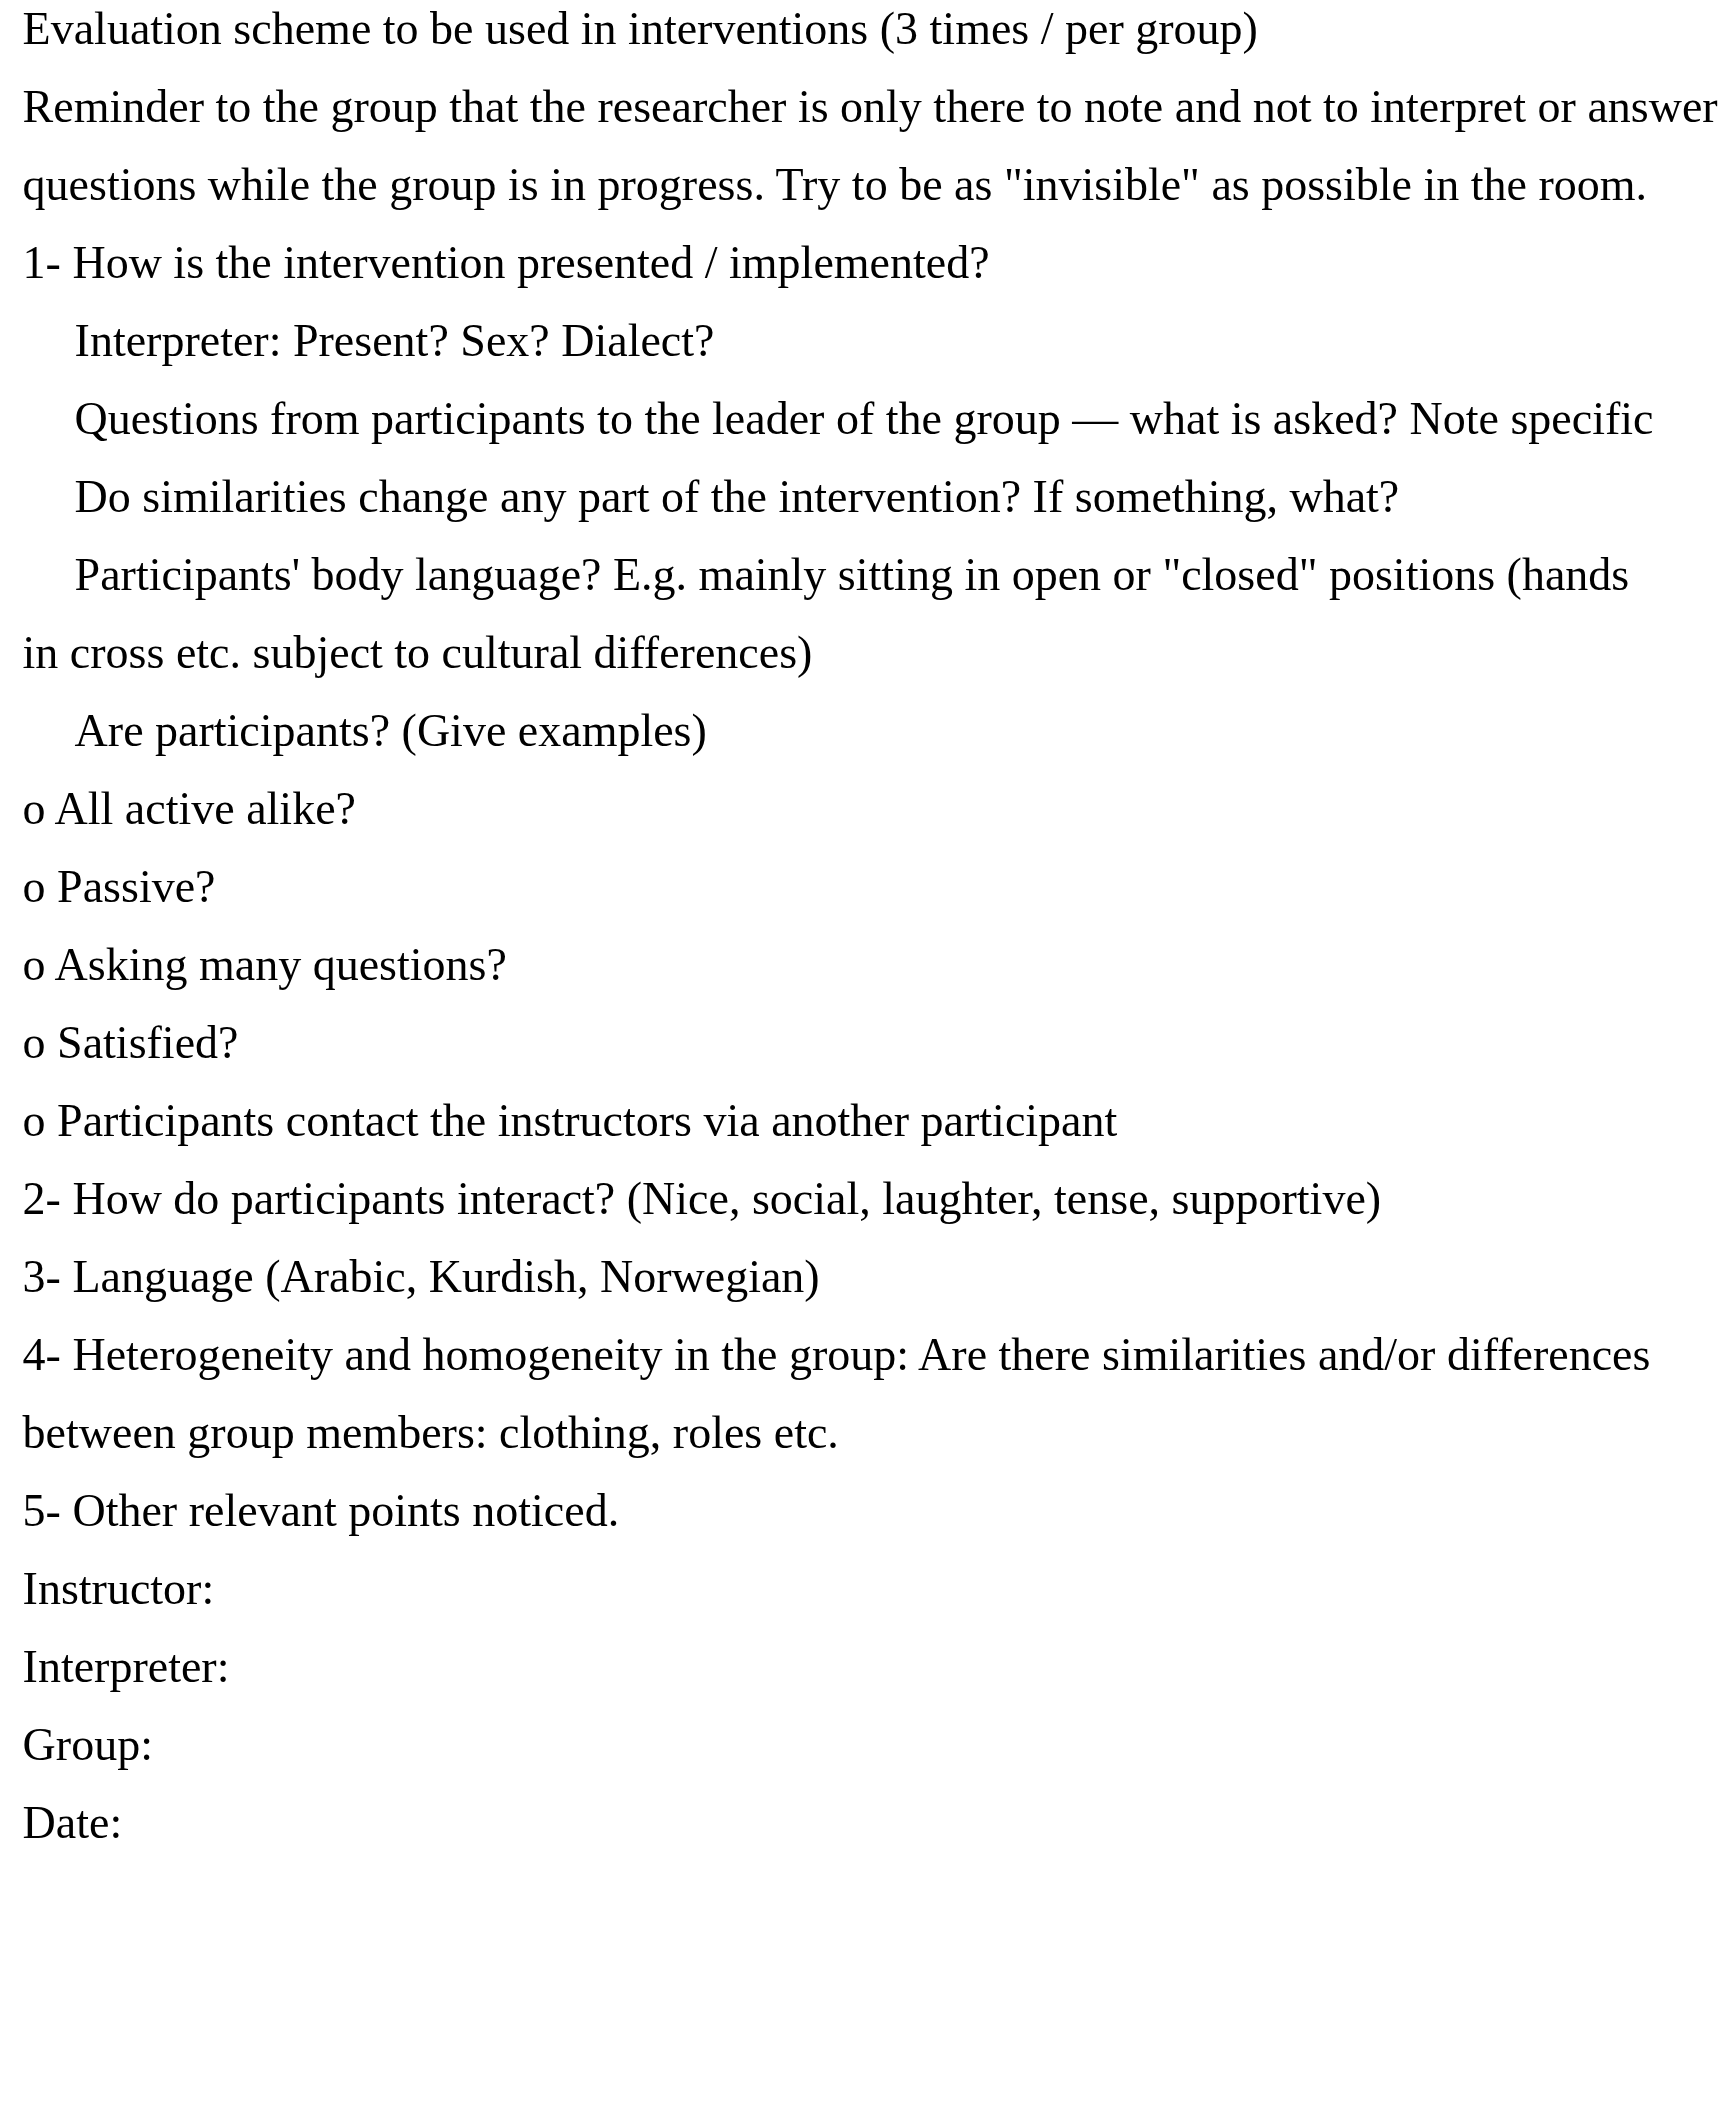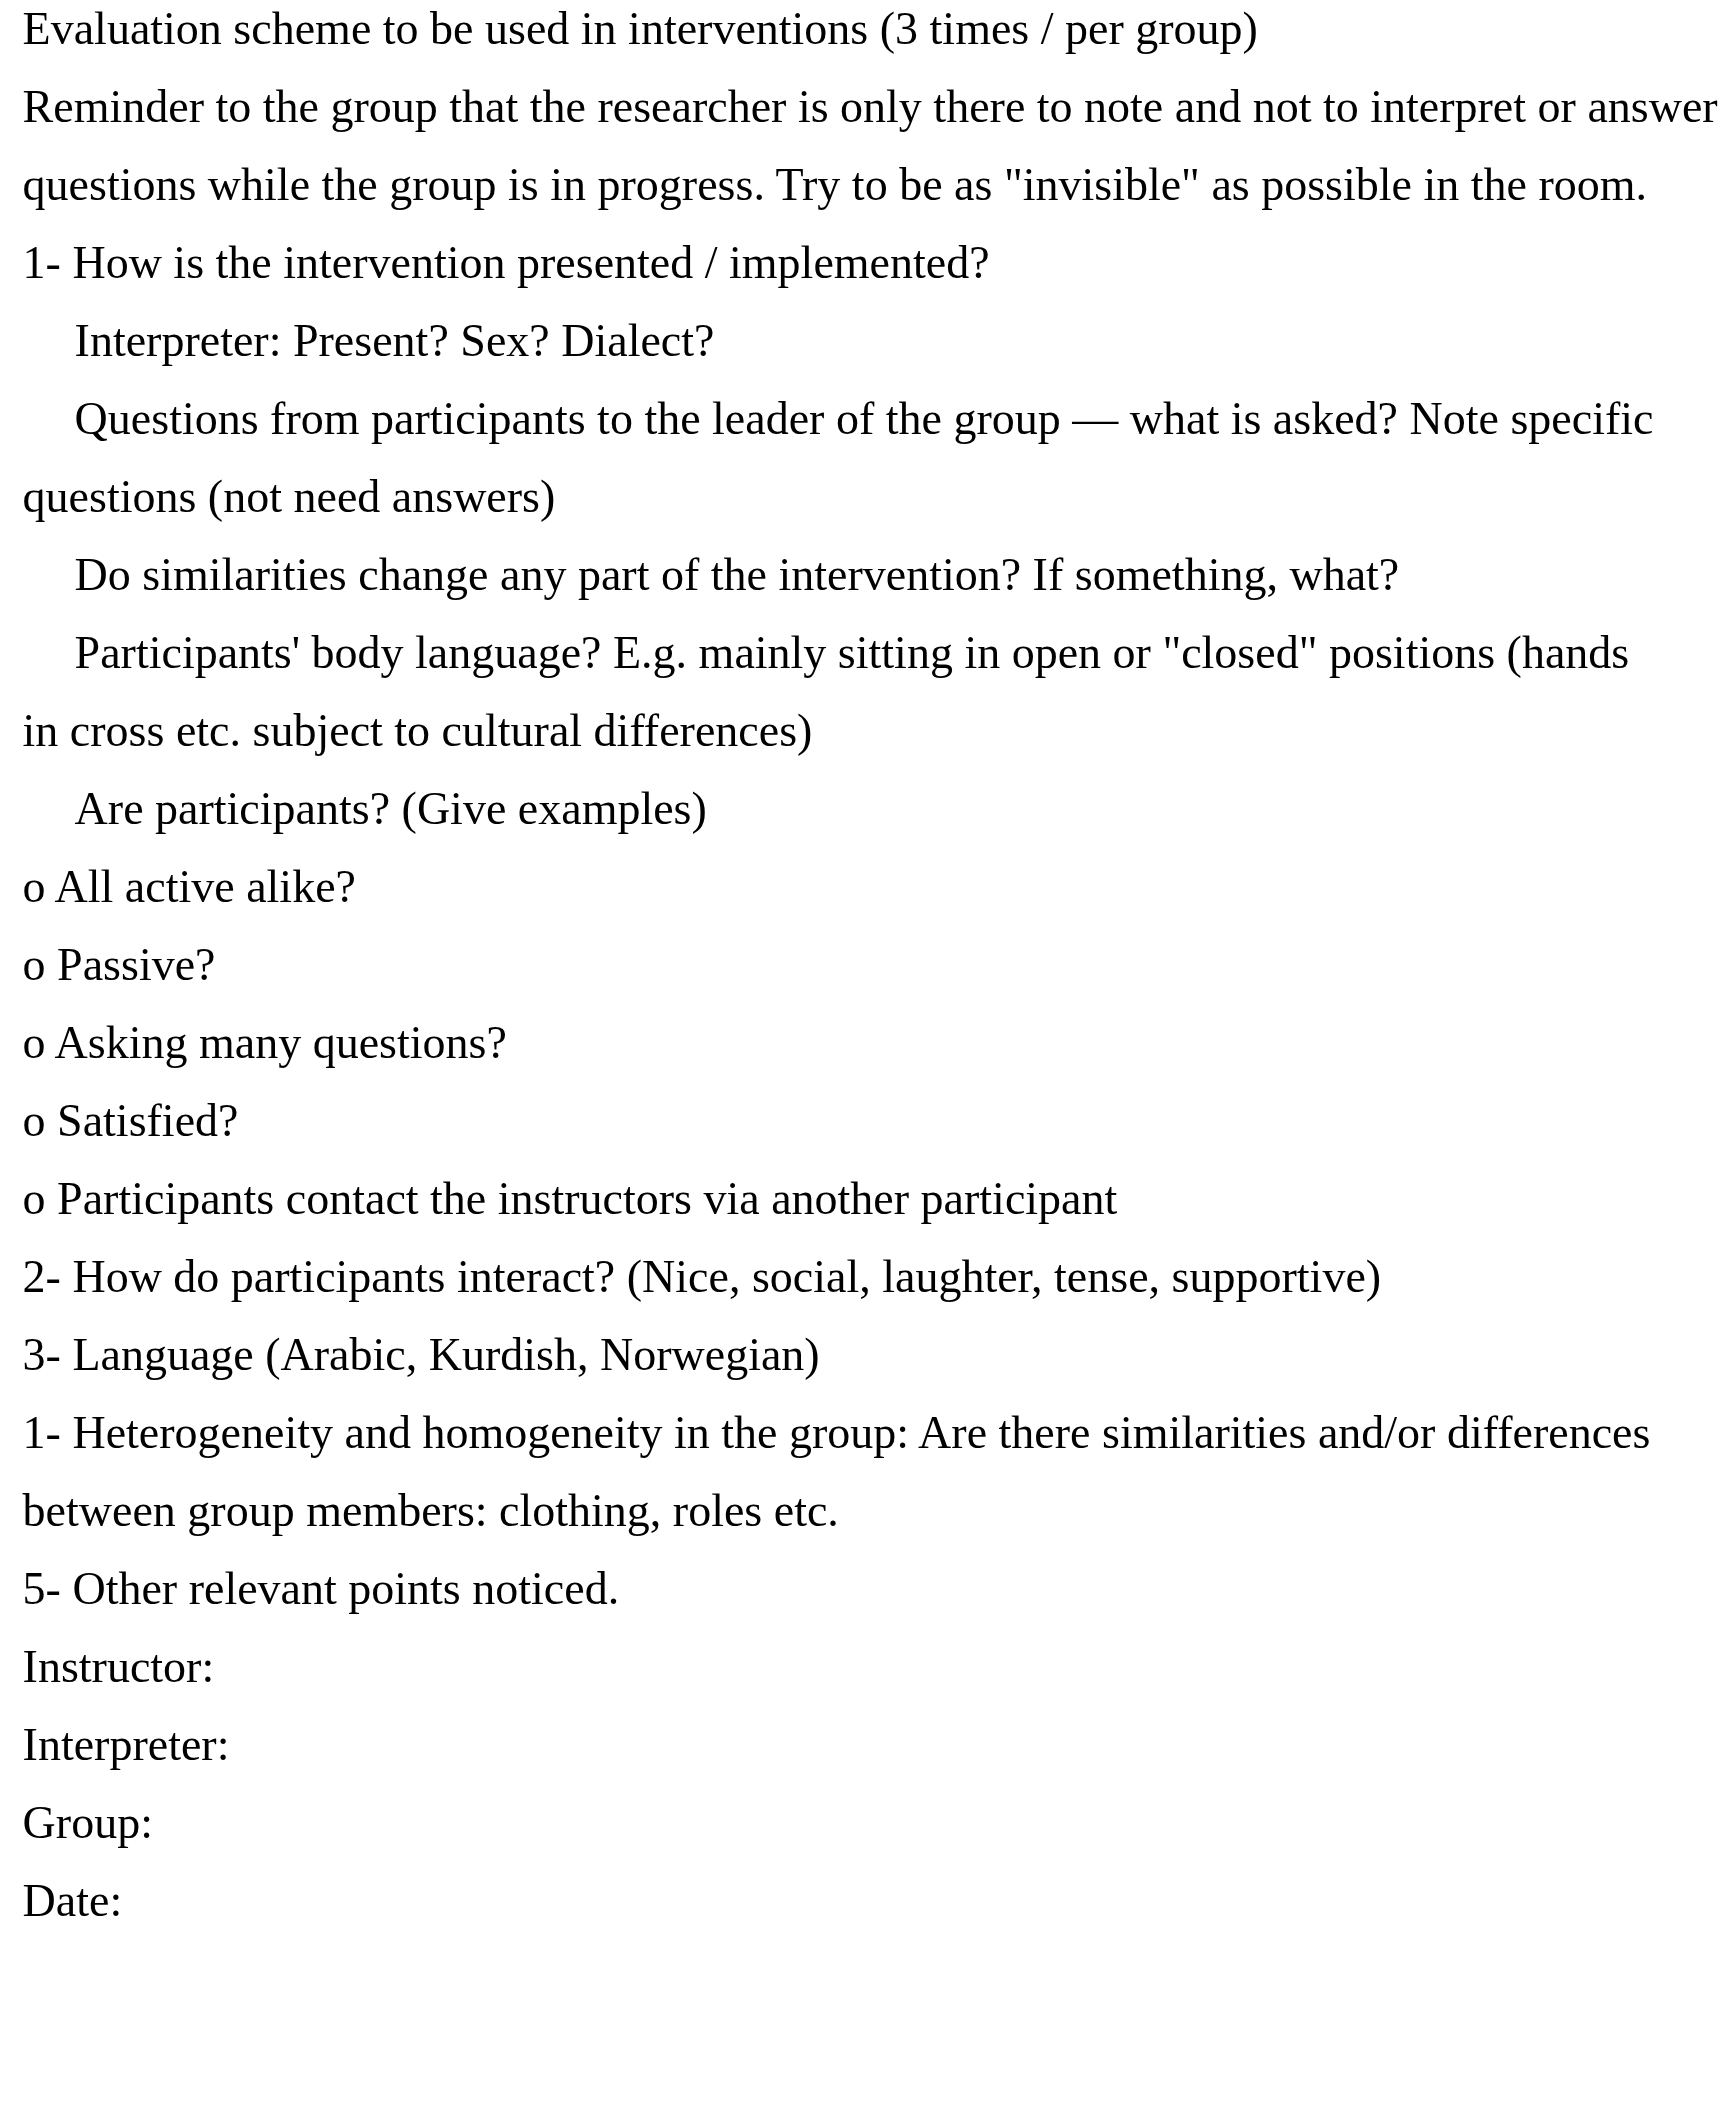--- a/index.html
+++ b/index.html
@@ -36,33 +36,32 @@
 </head>
 <body>
 
 <div class="page">
   <div class="line">Evaluation scheme to be used in interventions (3 times / per group)</div>
   <div class="line">Reminder to the group that the researcher is only there to note and not to interpret or answer</div>
   <div class="line">questions while the group is in progress. Try to be as "invisible" as possible in the room.</div>
   <div class="line">1- How is the intervention presented / implemented?</div>
   <div class="line indent">Interpreter: Present? Sex? Dialect?</div>
   <div class="line indent">Questions from participants to the leader of the group — what is asked? Note specific</div>
-  <div class="line">questions (not need answers)</div>
   <div class="line indent">Do similarities change any part of the intervention? If something, what?</div>
   <div class="line indent">Participants' body language? E.g. mainly sitting in open or "closed" positions (hands</div>
   <div class="line">in cross etc. subject to cultural differences)</div>
   <div class="line indent">Are participants? (Give examples)</div>
   <div class="line">o All active alike?</div>
   <div class="line">o Passive?</div>
   <div class="line">o Asking many questions?</div>
   <div class="line">o Satisfied?</div>
   <div class="line">o Participants contact the instructors via another participant</div>
   <div class="line">2- How do participants interact? (Nice, social, laughter, tense, supportive)</div>
   <div class="line">3- Language (Arabic, Kurdish, Norwegian)</div>
-  <div class="line">1- Heterogeneity and homogeneity in the group: Are there similarities and/or differences</div>
+  <div class="line">4- Heterogeneity and homogeneity in the group: Are there similarities and/or differences</div>
   <div class="line">between group members: clothing, roles etc.</div>
   <div class="line">5- Other relevant points noticed.</div>
   <div class="line">Instructor:</div>
   <div class="line">Interpreter:</div>
   <div class="line">Group:</div>
   <div class="line">Date:</div>
 </div>
 
 
 </body></html>

